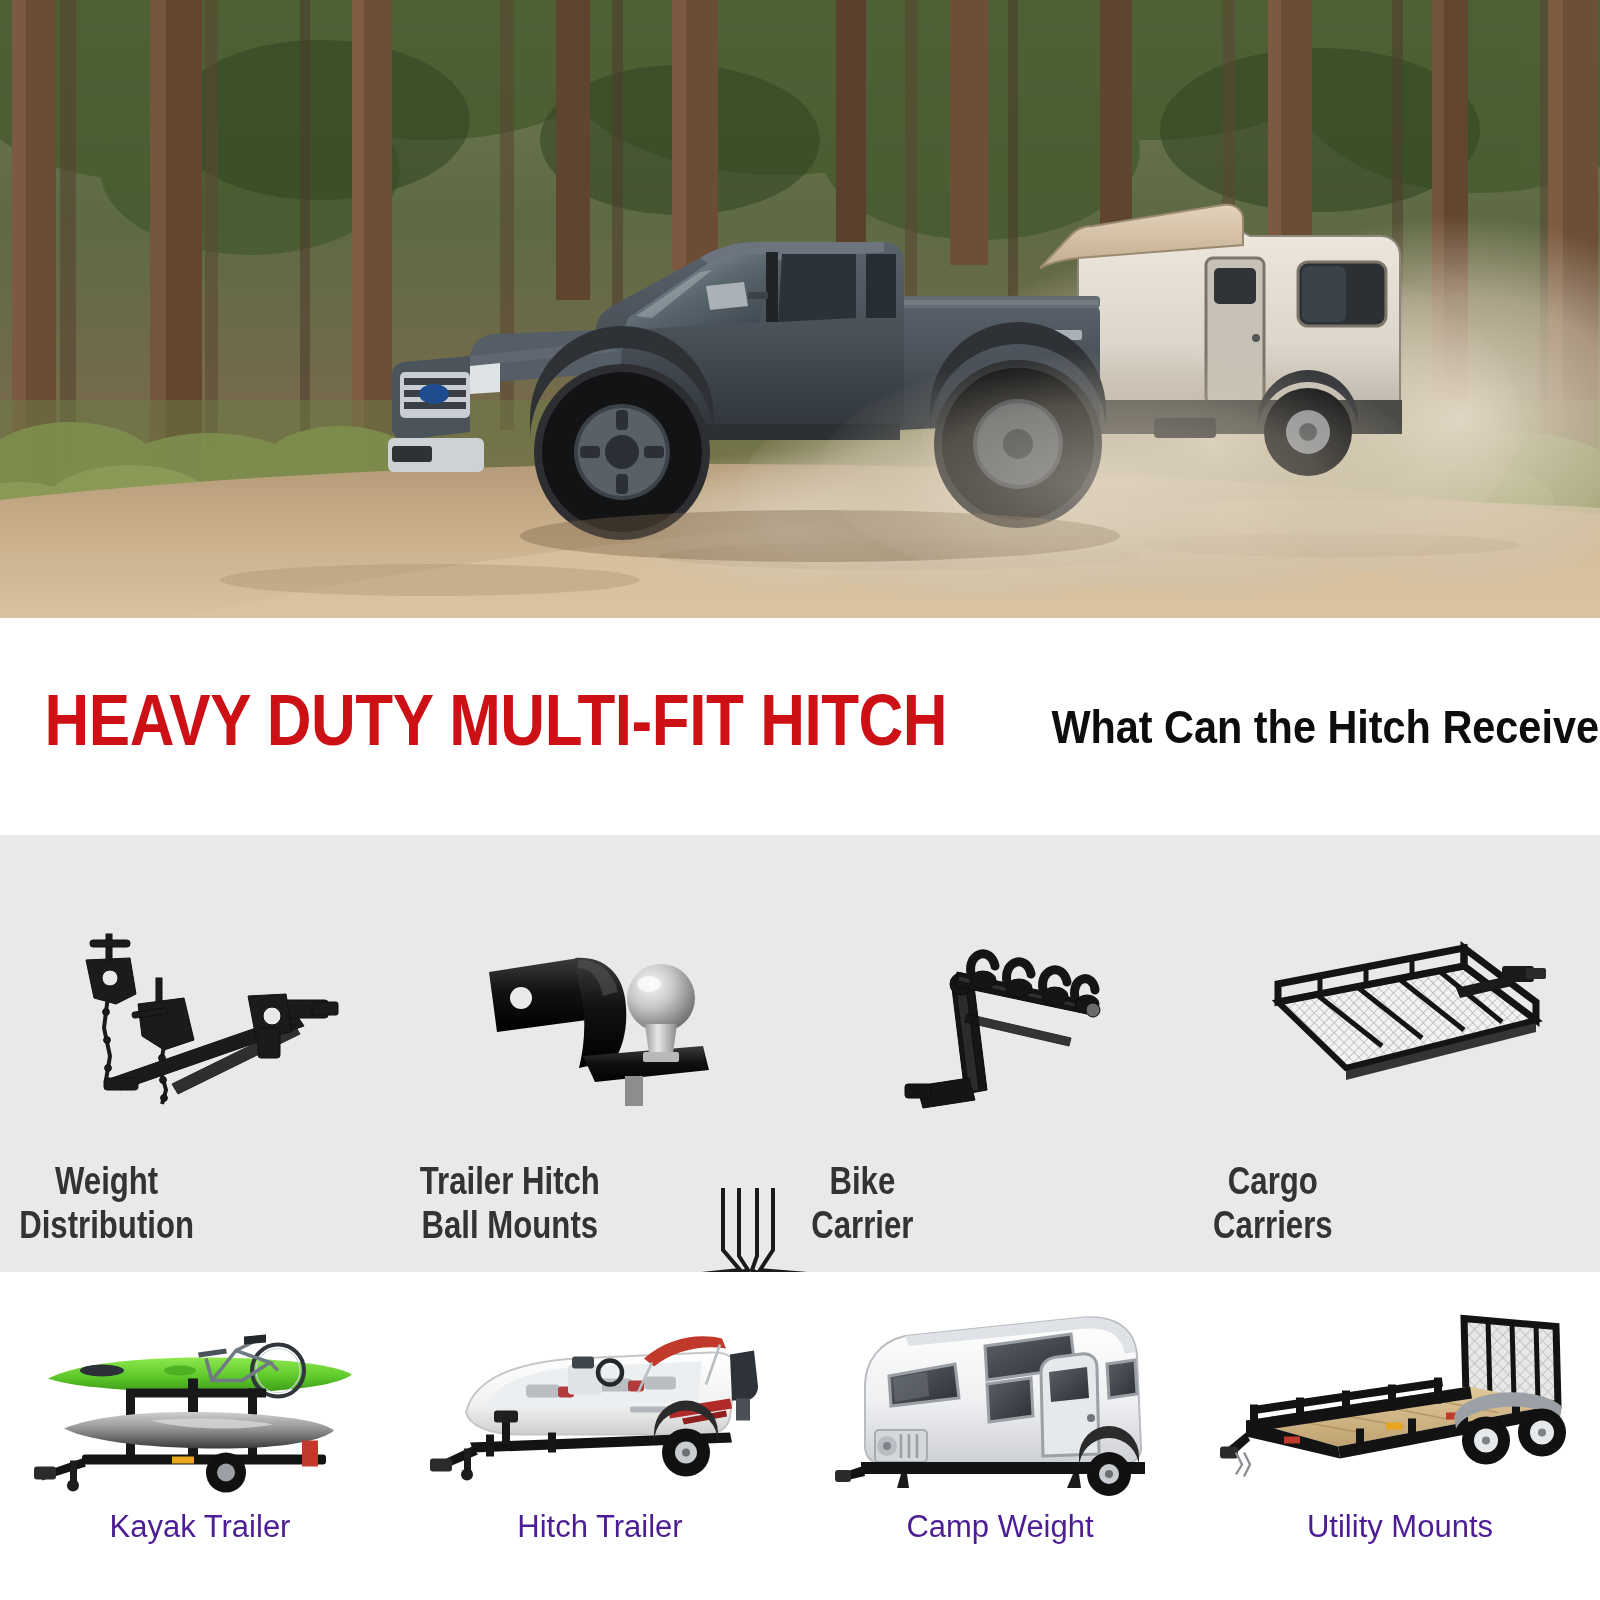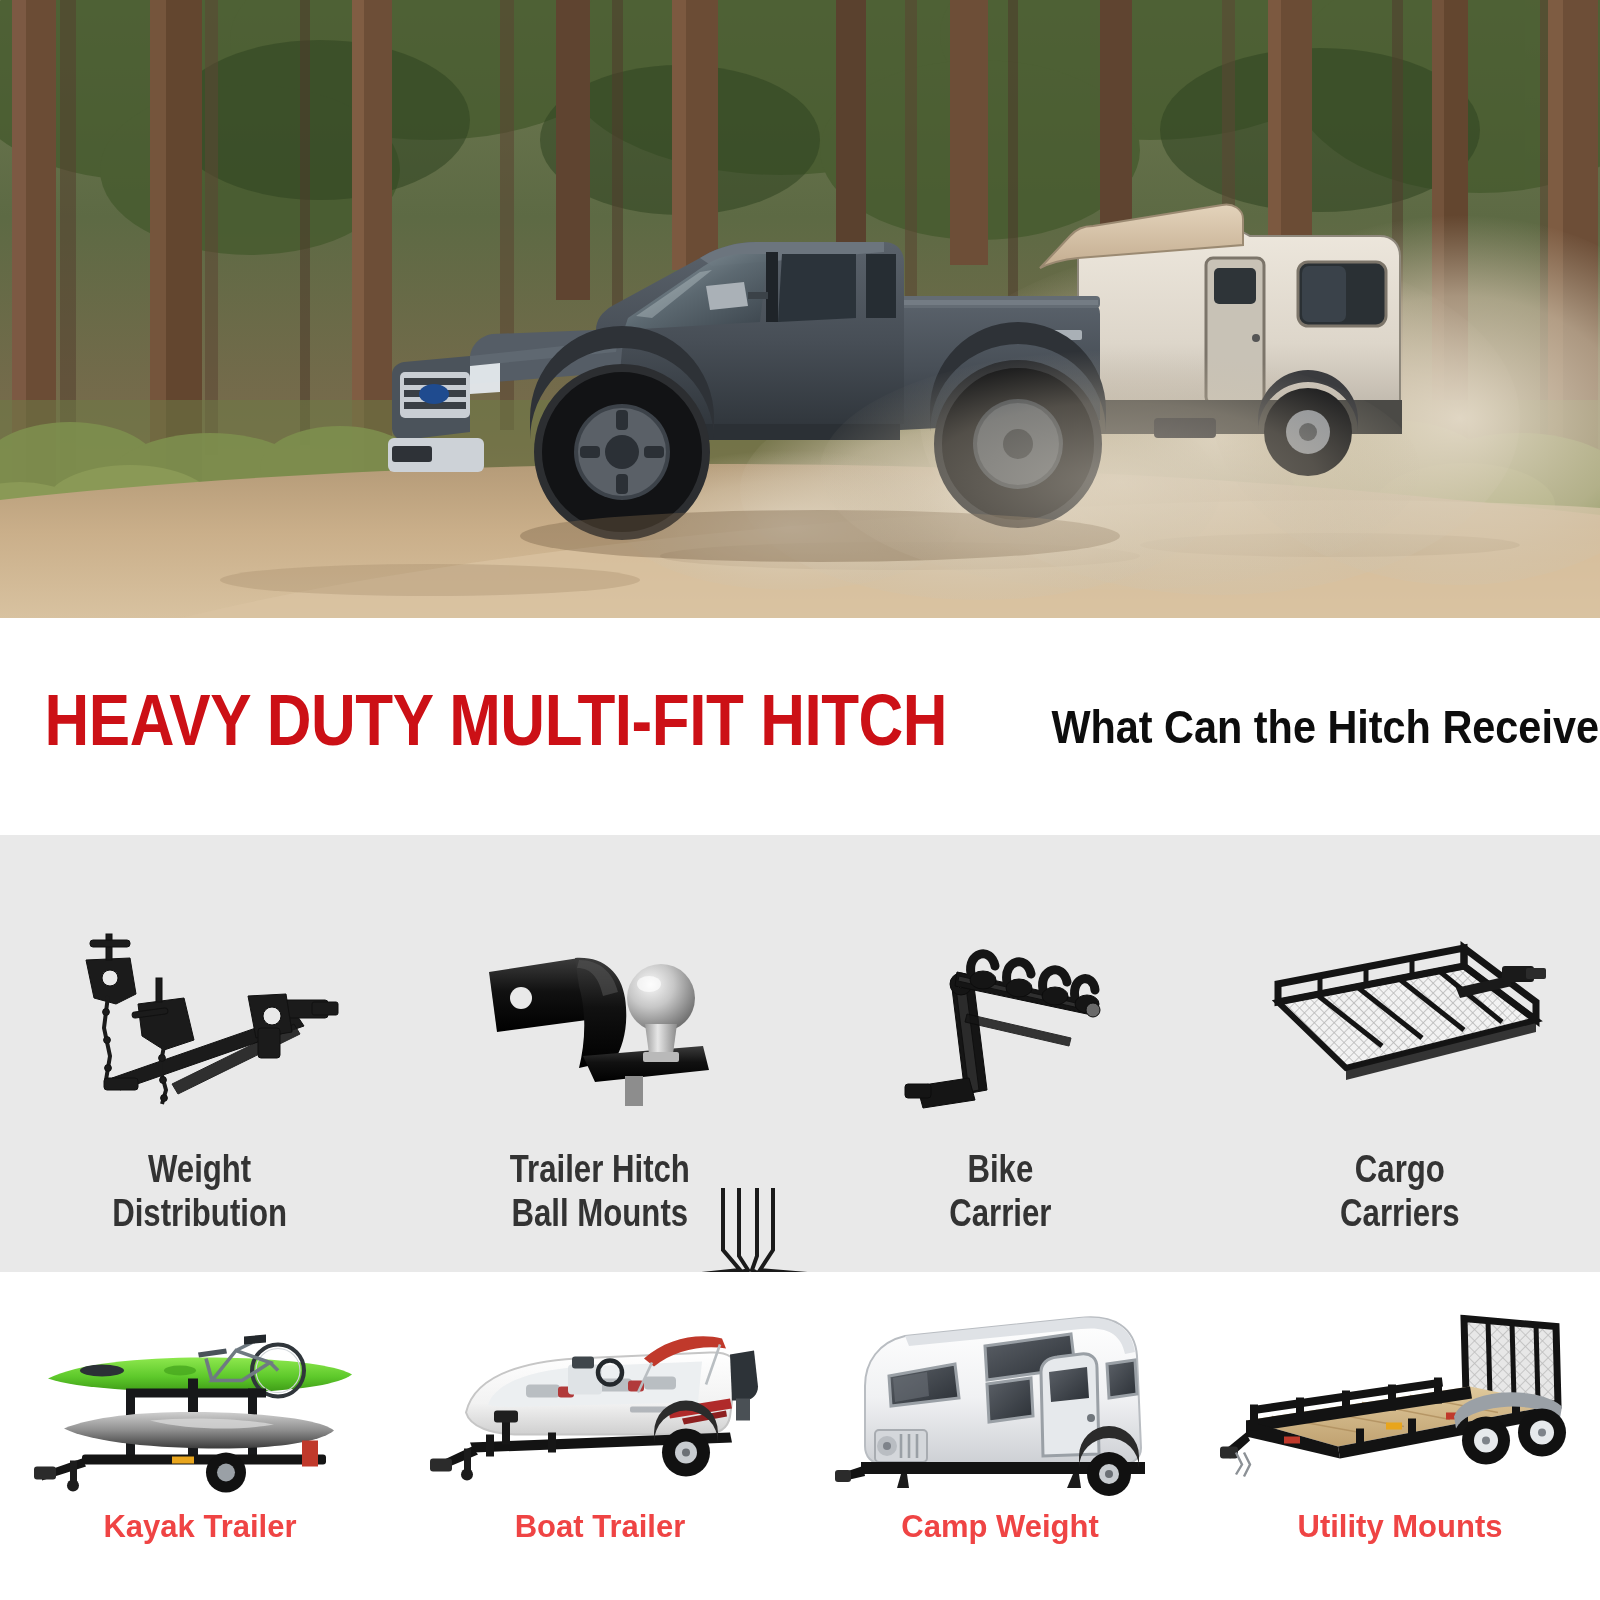--- a/index.html
+++ b/index.html
@@ -47,21 +47,21 @@
   .grey-band {
     position:absolute; top:835px; left:0; width:1600px; height:437px;
     background:#e9e9e9;
   }
   .row-top {
     position:absolute; top:0; left:0; width:1600px; height:437px;
     display:flex;
   }
   .cell-top {
     flex:1 1 0; position:relative;
-    display:flex; flex-direction:column; align-items:center;
+    display:flex; flex-direction:column; align-items:flex-start;gap:12px;
   }
   .art-top { width:100%; height:235px; position:relative; margin-top:65px; }
   .art-top svg { position:absolute; left:50%; top:50%; transform:translate(-50%,-50%); }
   .cap-top {
     margin-top:12px; text-align:center;
     font-family:"Liberation Sans Narrow","Liberation Sans",sans-serif;
     font-weight:bold; font-size:38px; line-height:1.16; color:#333333;
     transform:scaleX(0.82); transform-origin:center top;
     white-space:nowrap;
   }
@@ -74,21 +74,21 @@
     position:absolute; top:1272px; left:0; width:1600px; height:328px;
     background:#ffffff;
   }
   .row-bot { position:absolute; top:0; left:0; width:1600px; height:328px; display:flex; }
   .cell-bot { flex:1 1 0; position:relative; display:flex; flex-direction:column; align-items:center; }
   .art-bot { width:100%; height:215px; position:relative; margin-top:18px; }
   .art-bot svg { position:absolute; left:50%; top:50%; transform:translate(-50%,-50%); }
   .cap-bot {
     margin-top:6px; text-align:center;
     font-family:"Liberation Sans", sans-serif;
-    font-weight:bold; font-size:31px; line-height:1; color:#ef4444;
+    font-weight:normal; font-size:31px; line-height:1; color:#4c1d95;
     white-space:nowrap;
   }
 </style>
 </head>
 <body>
 
 <div class="page">
 
   <div class="hero">
     <svg viewBox="0 0 1600 618" xmlns="http://www.w3.org/2000/svg">
@@ -652,21 +652,21 @@
 
             <path d="M224,142 a32,32 0 0 1 64,0 l0,-10 a32,32 0 0 0 -64,0 Z" fill="#2b2b2b"></path>
             <circle cx="256" cy="152" r="24" fill="#111"></circle>
             <circle cx="256" cy="152" r="11" fill="#c8ccd0"></circle>
             <circle cx="256" cy="152" r="4" fill="#6b7075"></circle>
 
             <rect x="34" y="148" width="7" height="22" fill="#1c1c1c"></rect>
             <circle cx="37" cy="174" r="6" fill="#1c1c1c"></circle>
           </svg>
         </div>
-        <div class="cap-bot">Boat Trailer</div>
+        <div class="cap-bot">Hitch Trailer</div>
       </div>
 
       <div class="cell-bot">
         <div class="art-bot">
           <svg width="330" height="200" viewBox="0 0 330 200" xmlns="http://www.w3.org/2000/svg">
             <defs>
               <linearGradient id="campBody" x1="0" y1="0" x2="0" y2="1">
                 <stop offset="0%" stop-color="#ffffff"></stop>
                 <stop offset="55%" stop-color="#f0f1f3"></stop>
                 <stop offset="100%" stop-color="#cdd0d4"></stop>

